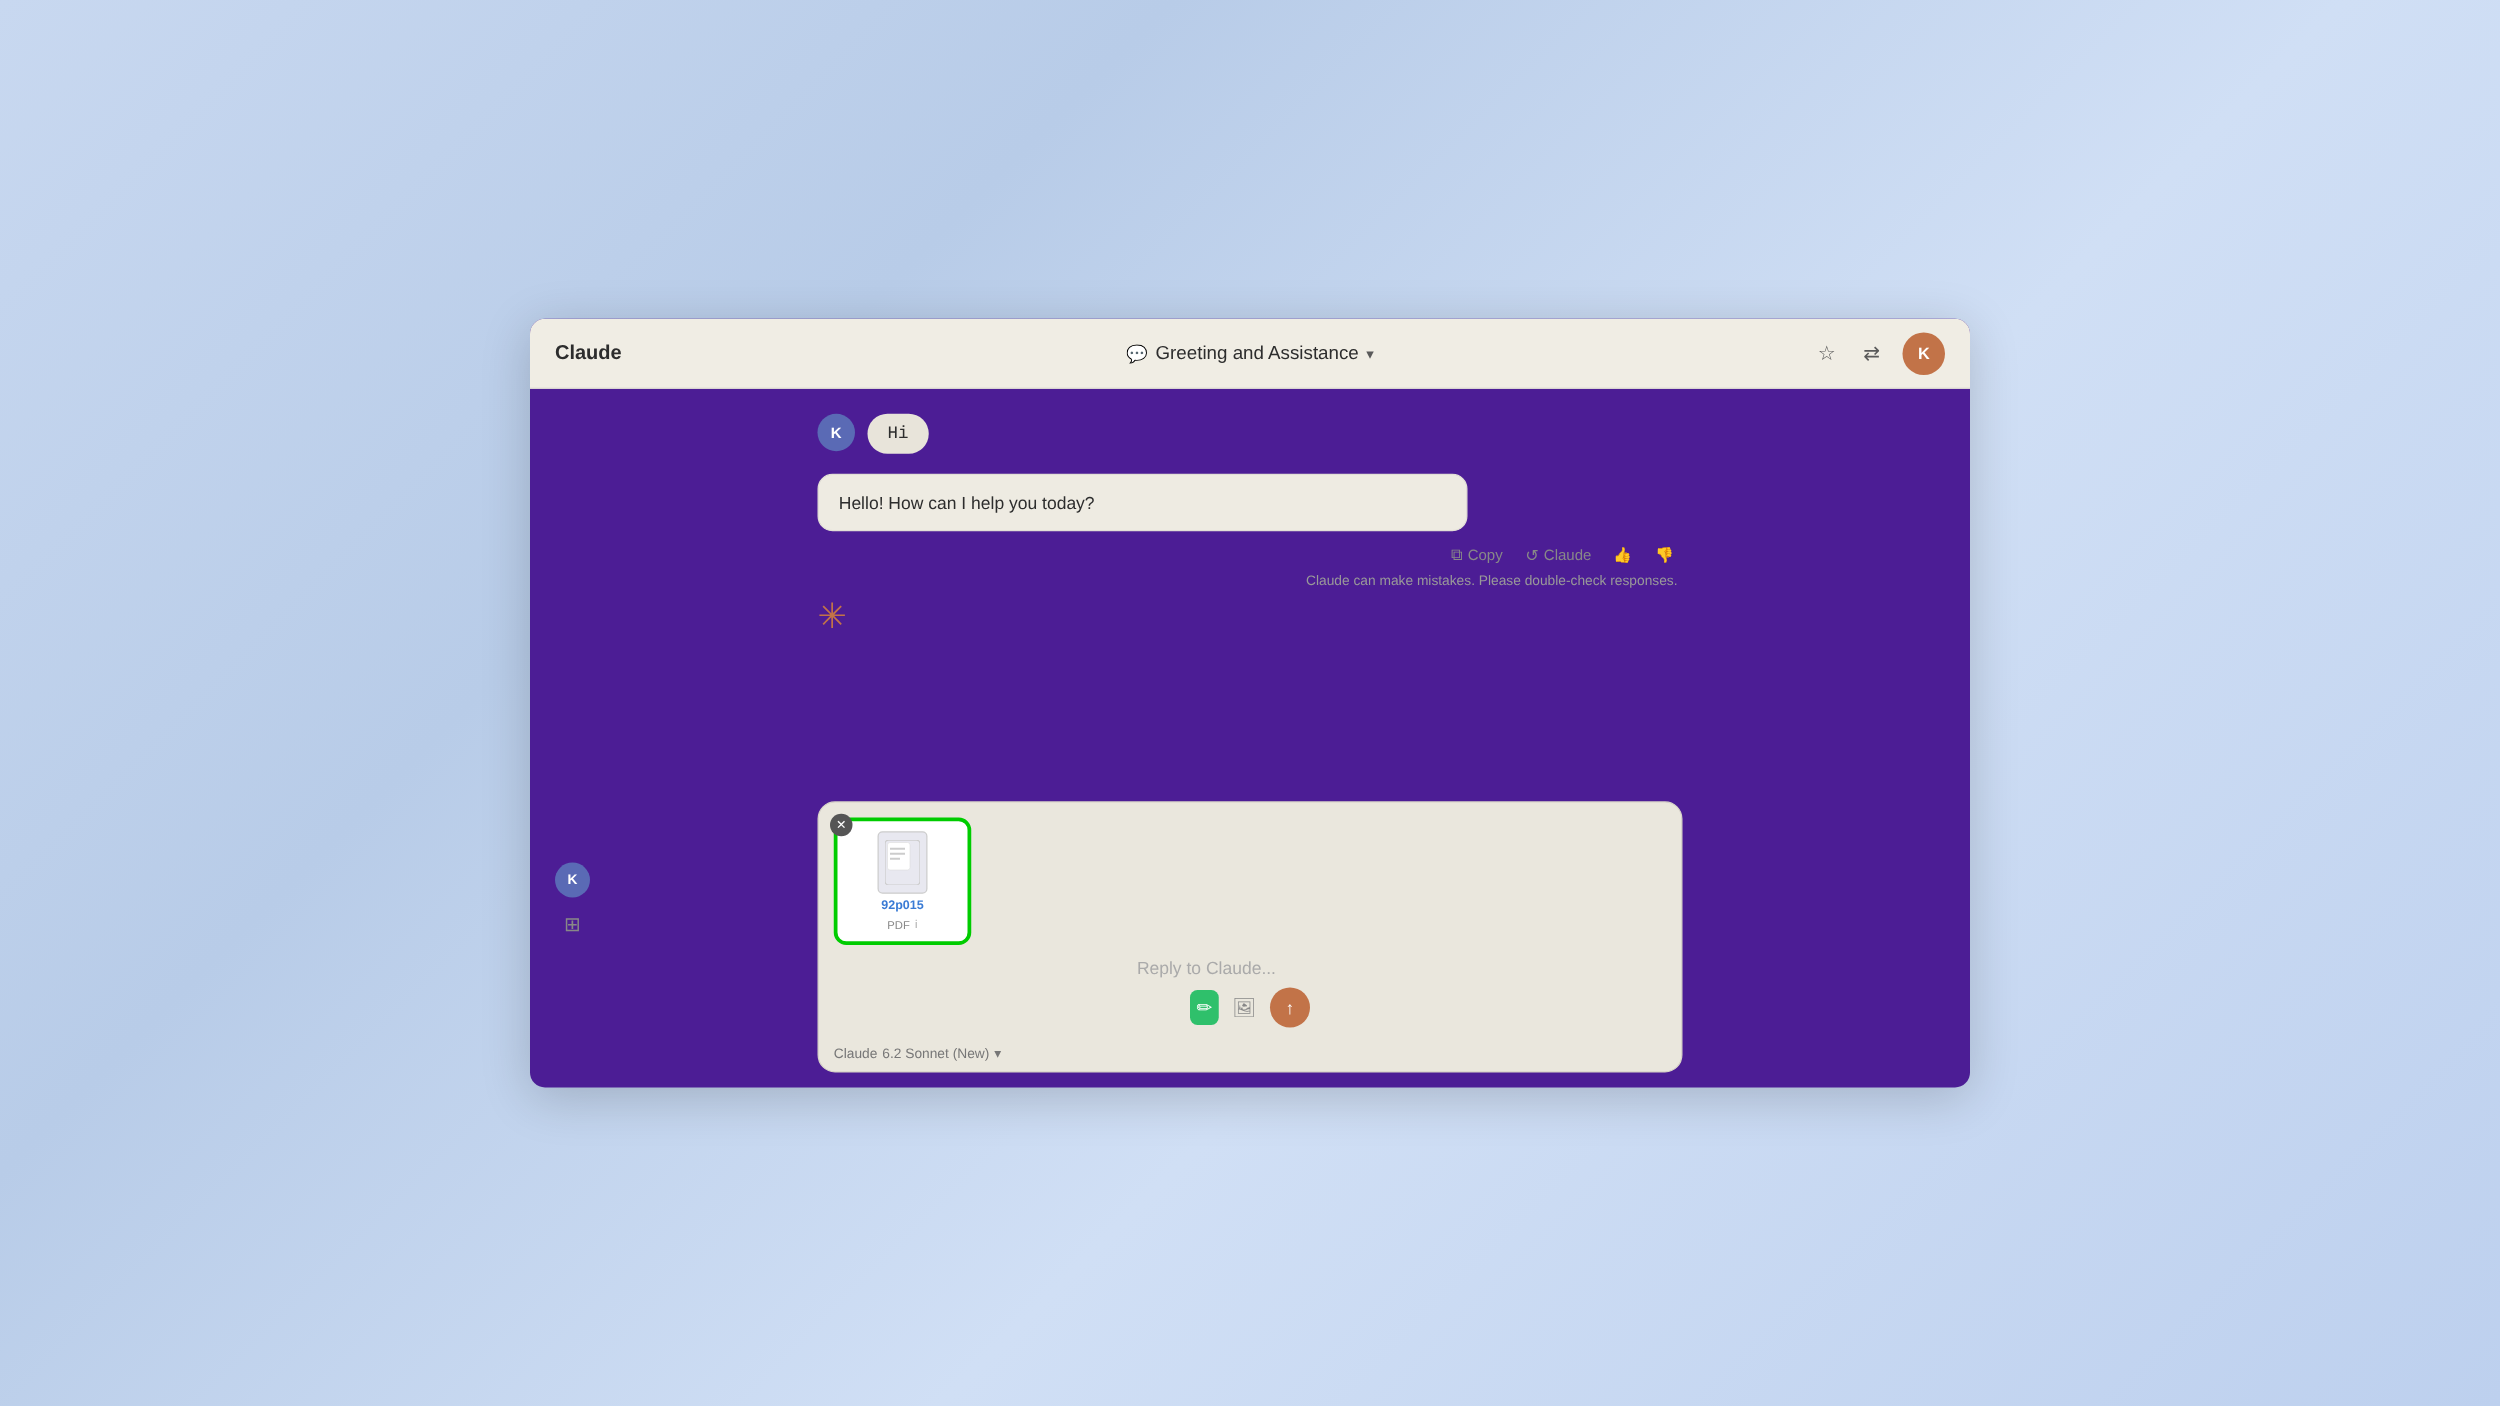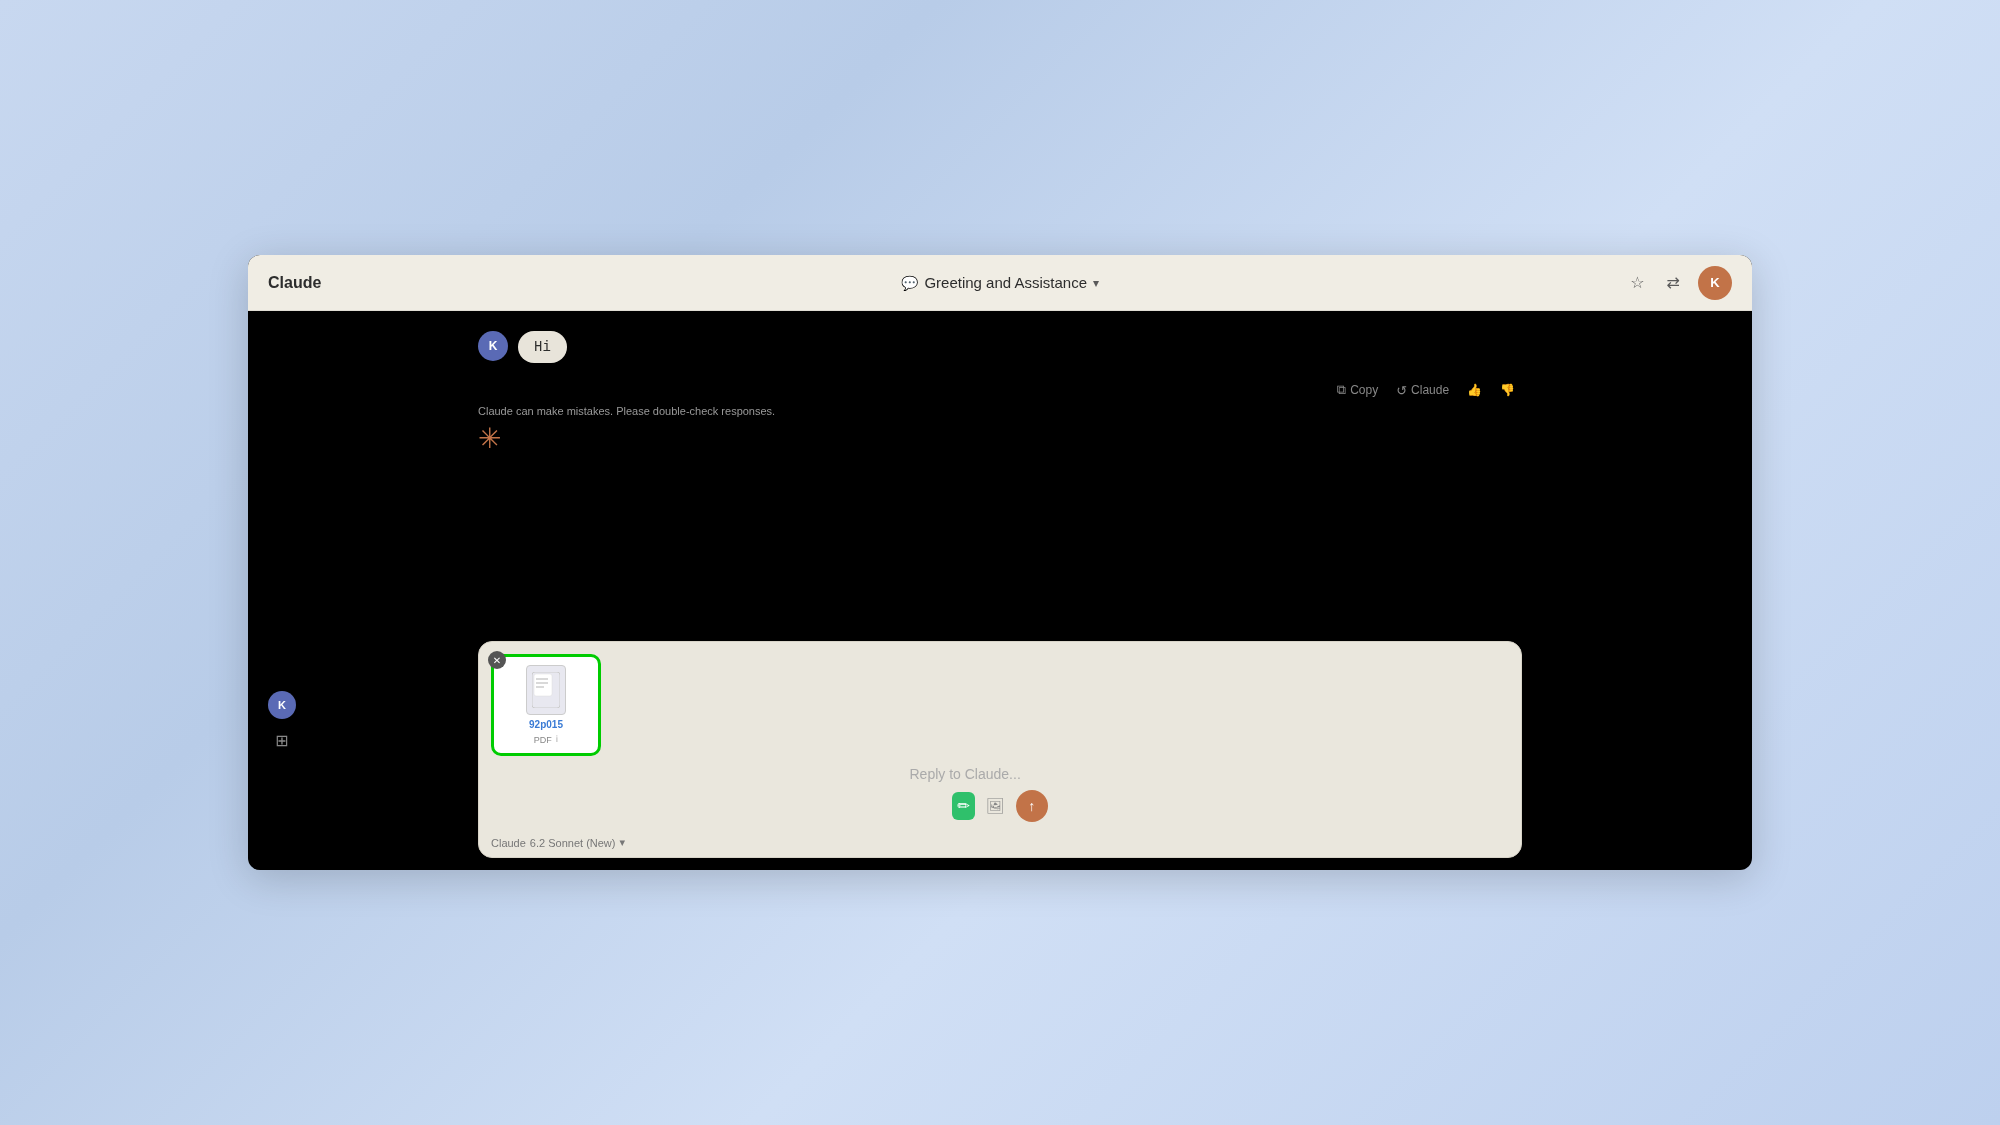--- a/index.html
+++ b/index.html
@@ -7,23 +7,23 @@
       width: 2000px;
       height: 1125px;
       background: linear-gradient(135deg, #c8d8f0 0%, #b8cce8 30%, #d0dff5 60%, #bdd0ee 100%);
       display: flex;
       align-items: center;
       justify-content: center;
       font-family: -apple-system, BlinkMacSystemFont, 'Segoe UI', sans-serif;
       overflow: hidden;
     }
     .window {
-      width: 1504px;
+      width: 1152px;
       height: 615px;
-      background: #000000;
+      background: #4c1d95;
       border-radius: 12px;
       box-shadow: 0 8px 40px rgba(0,0,0,0.18);
       display: flex;
       flex-direction: column;
       overflow: hidden;
       position: relative;
     }
     .header {
       height: 56px;
       background: #f0ede4;
@@ -162,20 +162,21 @@
       display: flex;
       align-items: center;
       gap: 4px;
     }
     .action-btn-icon {
       font-size: 13px;
     }
     .disclaimer {
       font-size: 11px;
       color: #999;
+      text-align: right;
       margin-top: 4px;
       padding-right: 4px;
     }
     .claude-logo-row {
       display: flex;
       align-items: flex-start;
       margin-top: 8px;
     }
     .claude-asterisk {
       color: #c27348;
@@ -386,20 +387,23 @@
     <div class="messages-area">
 
       <div class="user-message-row">
         <div class="user-avatar">
           <span>K</span>
         </div>
         <div class="user-bubble">Hi</div>
       </div>
 
       <div class="assistant-message-container">
+        <div class="assistant-bubble">
+          <span>Hello! How can I help you today?</span>
+        </div>
         <div class="message-actions">
           <button class="action-btn">
             <span class="action-btn-icon">⧉</span>
             <span>Copy</span>
           </button>
           <button class="action-btn">
             <span class="action-btn-icon">↺</span>
             <span>Claude</span>
           </button>
           <button class="action-btn">

